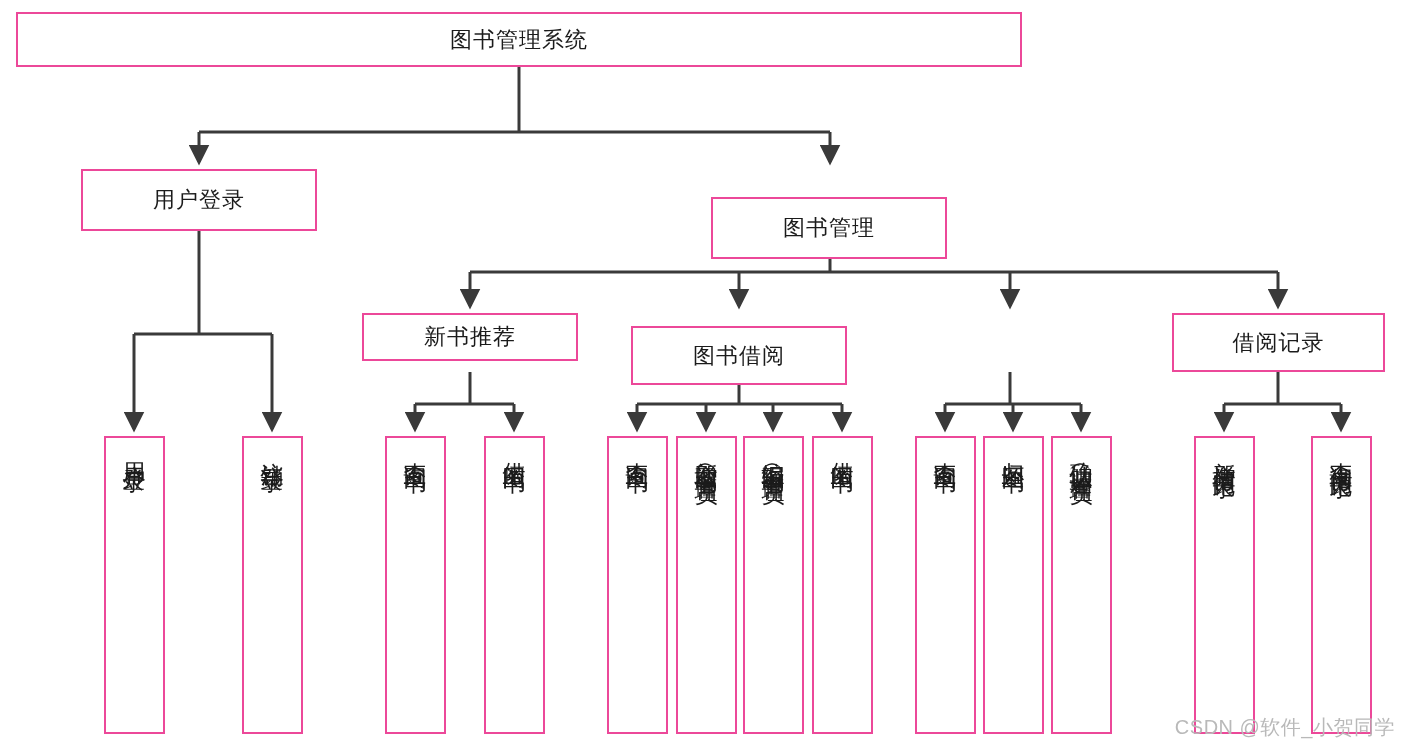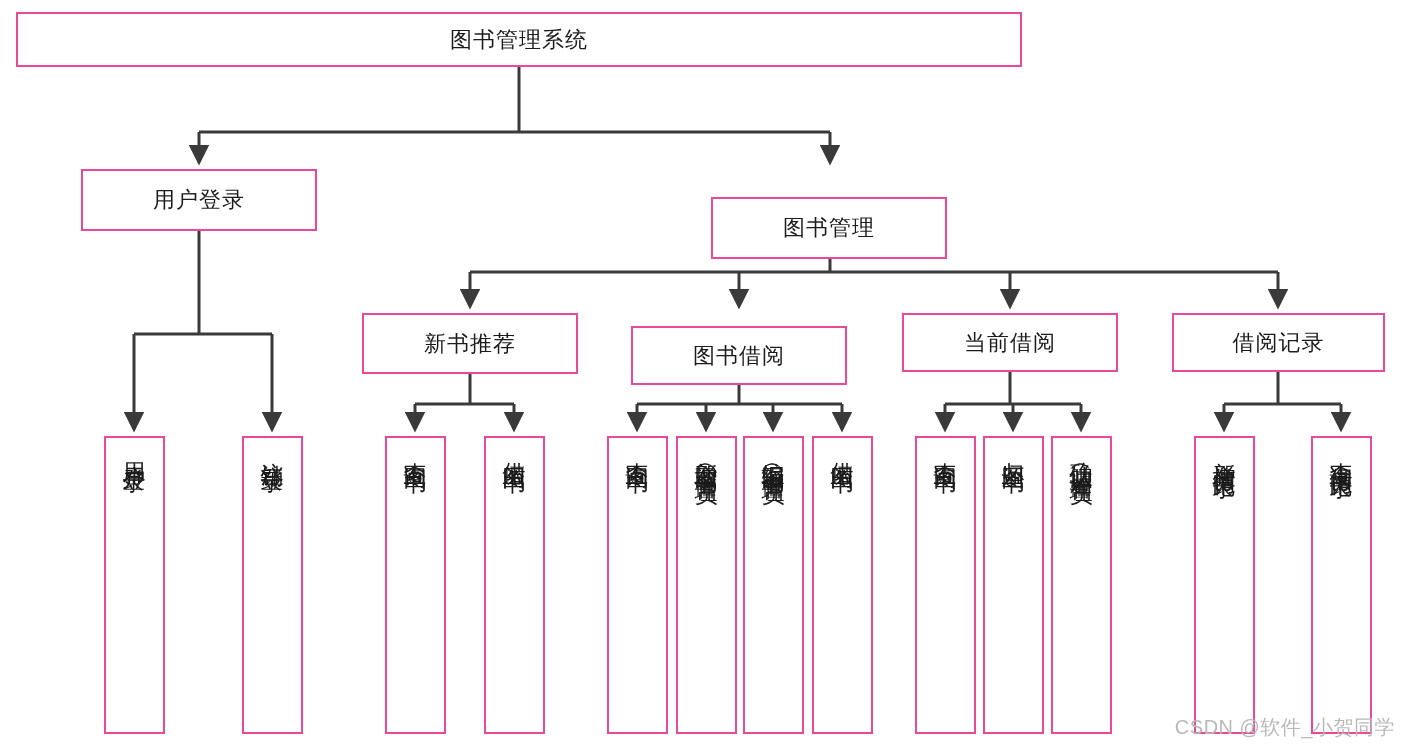--- a/index.html
+++ b/index.html
@@ -132,29 +132,26 @@
     <span class="label">图书管理系统</span>
   </div>
 
   <div class="node h" style="left:81px; top:169px; width:236px; height:62px;">
     <span class="label">用户登录</span>
   </div>
   <div class="node h" style="left:711px; top:169px; width:236px; height:62px;margin-top:28px;">
     <span class="label">图书管理</span>
   </div>
 
-  <div class="node h" style="left:362px; top:313px; width:216px; height:61px;">
+  <div class="node h" style="left:362px; top:313px; width:216px; height:48px;">
     <span class="label">新书推荐</span>
   </div>
   <div class="node h" style="left:631px; top:326px; width:216px; height:59px;">
     <span class="label">图书借阅</span>
   </div>
-  <div class="node h" style="left:902px; top:313px; width:216px; height:59px;">
-    <span class="label">当前借阅</span>
-  </div>
   <div class="node h" style="left:1172px; top:313px; width:213px; height:59px;">
     <span class="label">借阅记录</span>
   </div>
 
   <div class="node v" style="left:104px; top:436px; width:61px; height:298px;">
     <span class="label">用户登录</span>
   </div>
   <div class="node v" style="left:242px; top:436px; width:61px; height:298px;">
     <span class="label">注销登录</span>
   </div>

